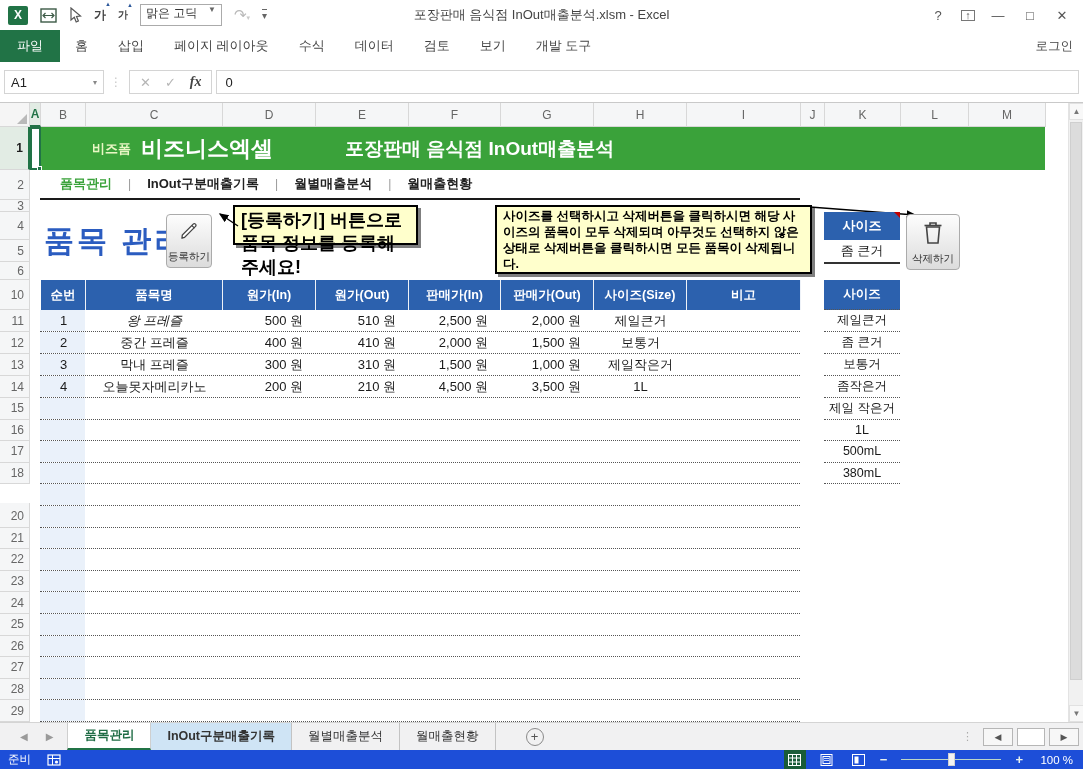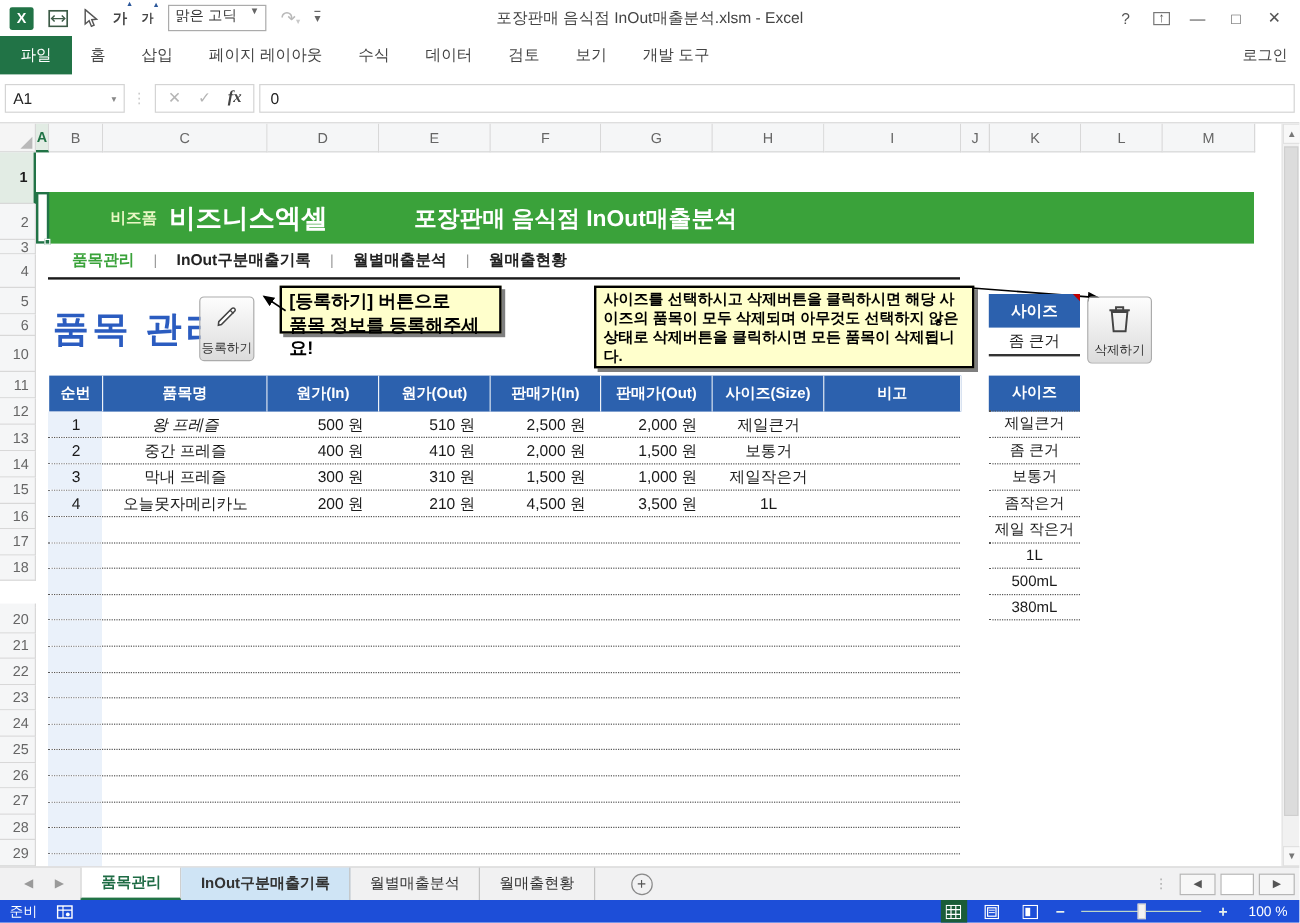--- a/index.html
+++ b/index.html
@@ -49,21 +49,21 @@
   .corner:after { content:""; position:absolute; right:2px; bottom:2px; border-left:10px solid transparent;
     border-bottom:10px solid #b9b9b9; }
   .colhead { position:absolute; top:0; height:24px; background:#f5f6f7; border-right:1px solid #d8d8d8;
     border-bottom:1px solid #d8d8d8; display:flex; align-items:center; justify-content:center;
     font-size:12px; color:#666; }
   .colhead.sel { background:#e2ece4; color:#217346; font-weight:bold; border-bottom:2px solid #217346; }
   .rowhead { position:absolute; left:0; width:30px; background:#f5f6f7; border-right:1px solid #d8d8d8;
     border-bottom:1px solid #d8d8d8; display:flex; align-items:center; justify-content:flex-end;
     padding-right:5px; font-size:12px; color:#666; }
   .rowhead.sel { background:#e2ece4; color:#1c1c1c; font-weight:bold; border-right:2px solid #217346; }
-  .canvas { position:absolute; left:0; top:24px; width:1068px; height:595px; overflow:hidden;margin-top:33px; }
+  .canvas { position:absolute; left:0; top:24px; width:1068px; height:595px; overflow:hidden; }
 
   .banner { position:absolute; left:40px; top:0; width:1005px; height:43px; background:#3aa23a;
     display:flex; align-items:center; color:#fff; }
   .brand-small { margin-left:52px; font-size:13px; font-weight:bold; color:#e9f7c4; }
   .brand-large { margin-left:10px; font-size:22px; font-weight:bold; }
   .banner-title { margin-left:72px; font-size:19px; font-weight:bold; }
 
   .a1sel { position:absolute; left:30px; top:0; width:11px; height:43px; border:2px solid #217346; }
   .a1sel .handle { position:absolute; right:-3px; bottom:-3px; width:5px; height:5px; background:#217346; border:1px solid #fff; }
 
@@ -76,21 +76,21 @@
   .pagetitle { position:absolute; left:44px; top:94px; font-size:30px; font-weight:bold; color:#2b5cc0; letter-spacing:3px; }
 
   .xlbtn { position:absolute; border:1px solid #ababab; border-radius:4px;
     background:linear-gradient(#fdfdfd,#e9e9e9 60%,#dcdcdc); display:flex; flex-direction:column;
     align-items:center; justify-content:space-between; padding:5px 1px 3px; }
   .xlbtn .lbl { font-size:10.5px; color:#333; white-space:nowrap; }
   .btn-register { left:166px; top:87px; width:46px; height:54px; }
   .btn-delete { left:906px; top:87px; width:54px; height:56px; }
 
   .callout { position:absolute; background:#ffffcc; border:2px solid #000; box-shadow:3px 3px 0 rgba(0,0,0,.5);
-    font-size:15px; font-weight:bold; line-height:1.3; padding:2px 6px; color:#000; }
+    font-size:18px; font-weight:bold; line-height:1.3; padding:2px 6px; color:#000; }
   .callout-left { left:233px; top:78px; width:185px; height:40px; }
   .callout-right { left:495px; top:78px; width:317px; height:69px; font-size:12.5px; line-height:1.27; }
 
   .arrowlayer { position:absolute; left:0; top:0; width:1068px; height:160px; pointer-events:none; }
 
   .sizesel-head { position:absolute; left:824px; top:85px; width:76px; height:28px; background:#2c61ae;
     color:#fff; font-weight:bold; font-size:13px; display:flex; align-items:center; justify-content:center; }
   .sizesel-head:after { content:""; position:absolute; right:0; top:0; border-left:6px solid transparent;
     border-top:6px solid #c00000; }
   .sizesel-val { position:absolute; left:824px; top:113px; width:76px; height:24px; border-bottom:2px solid #333;

